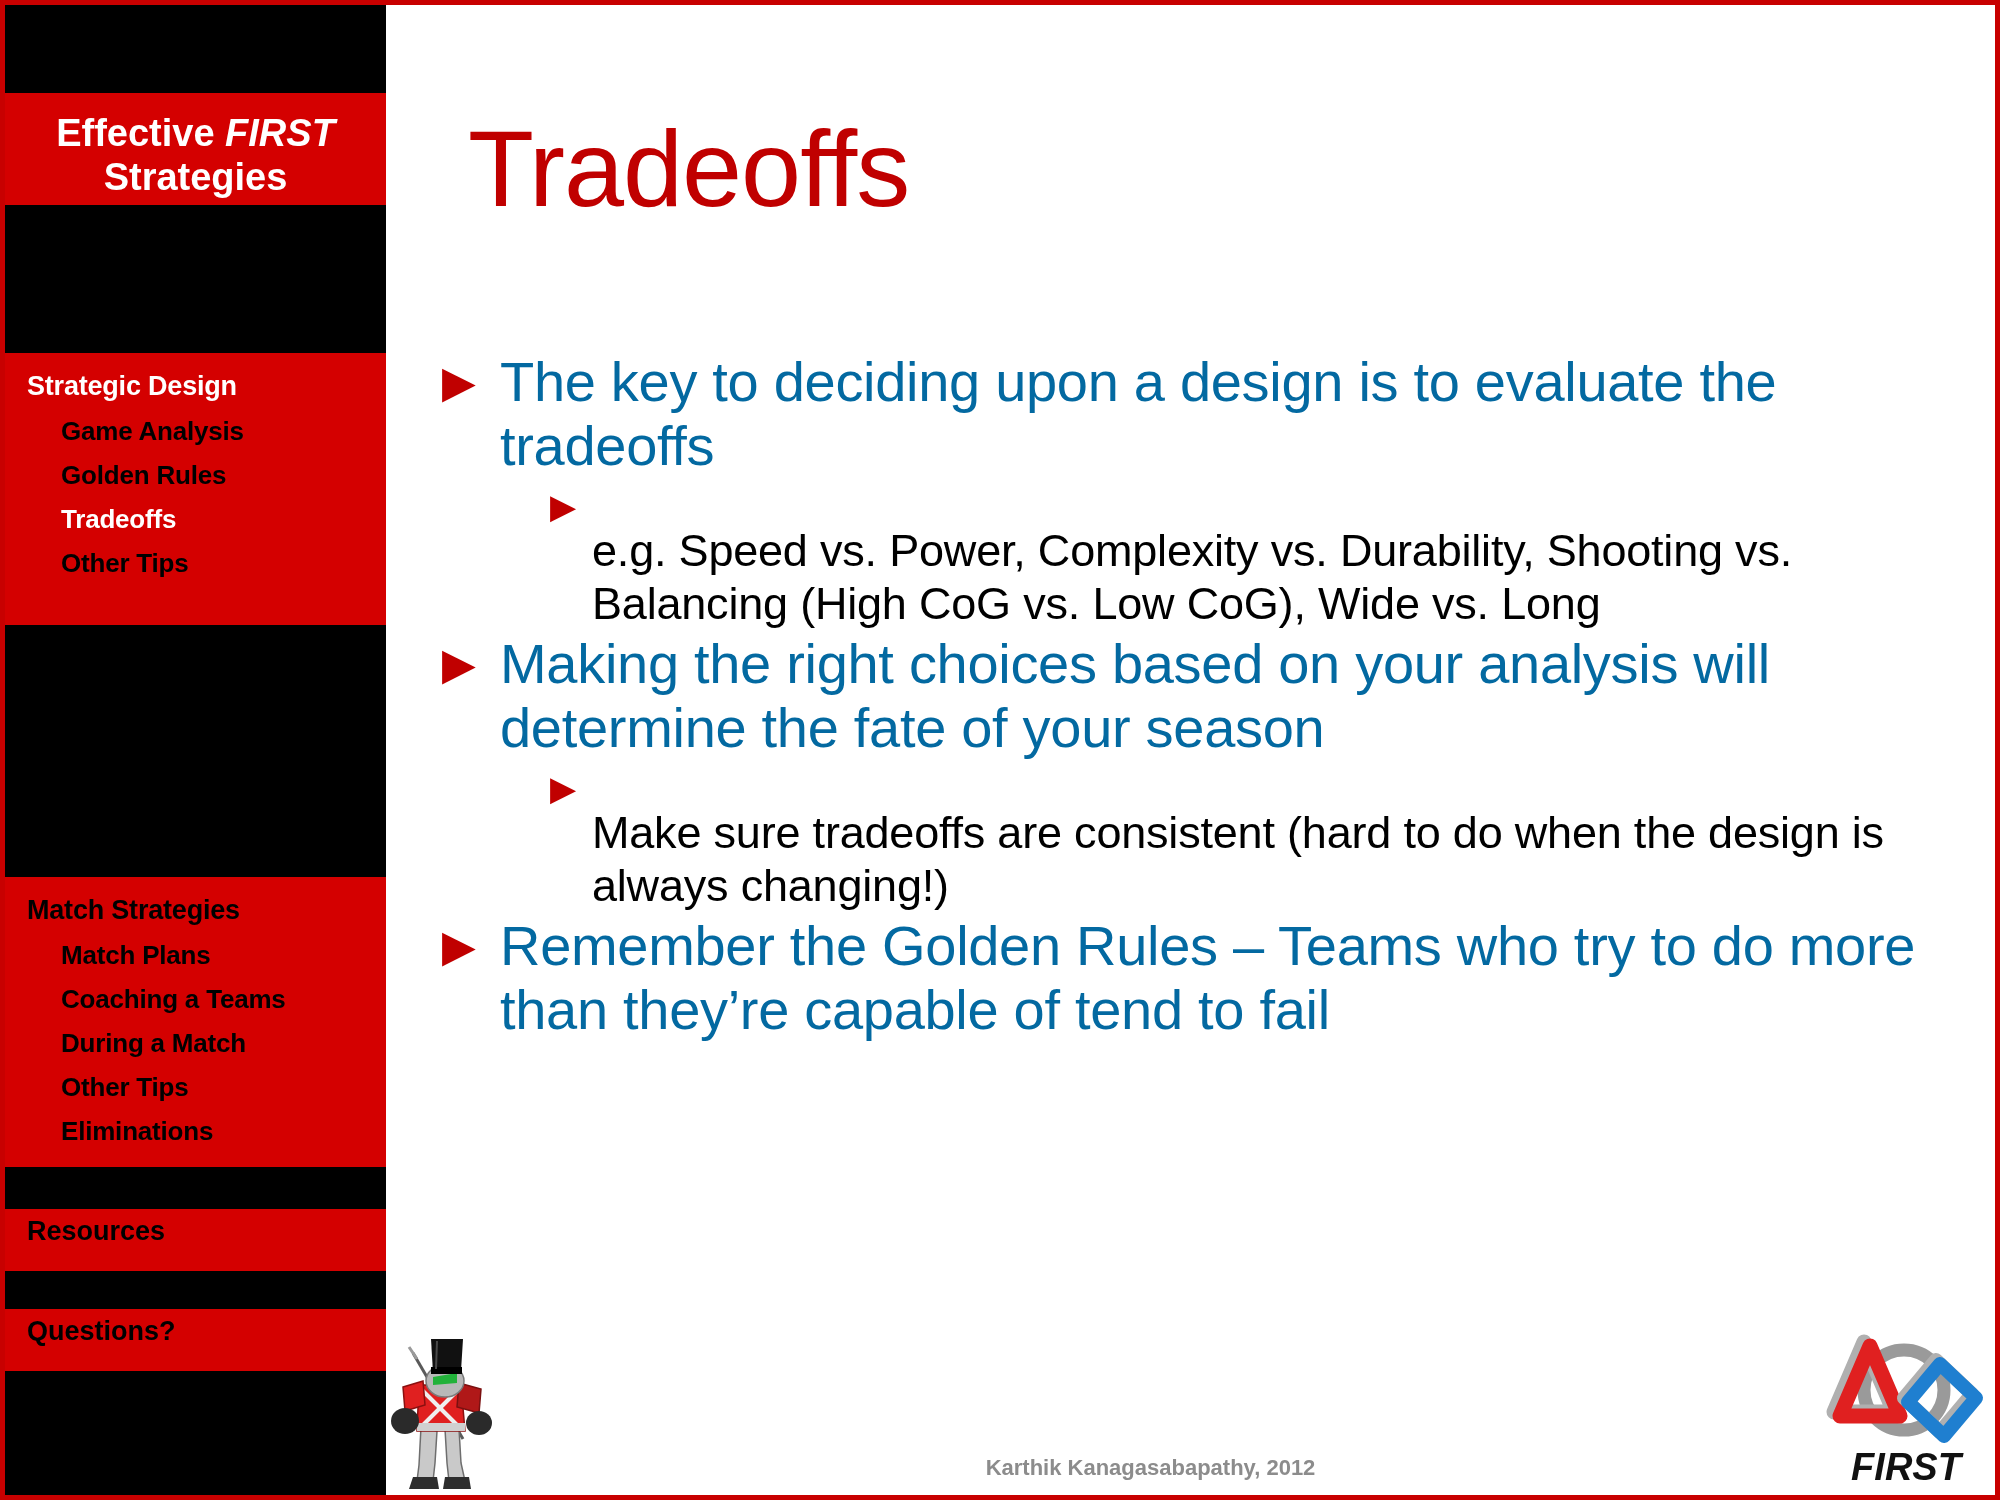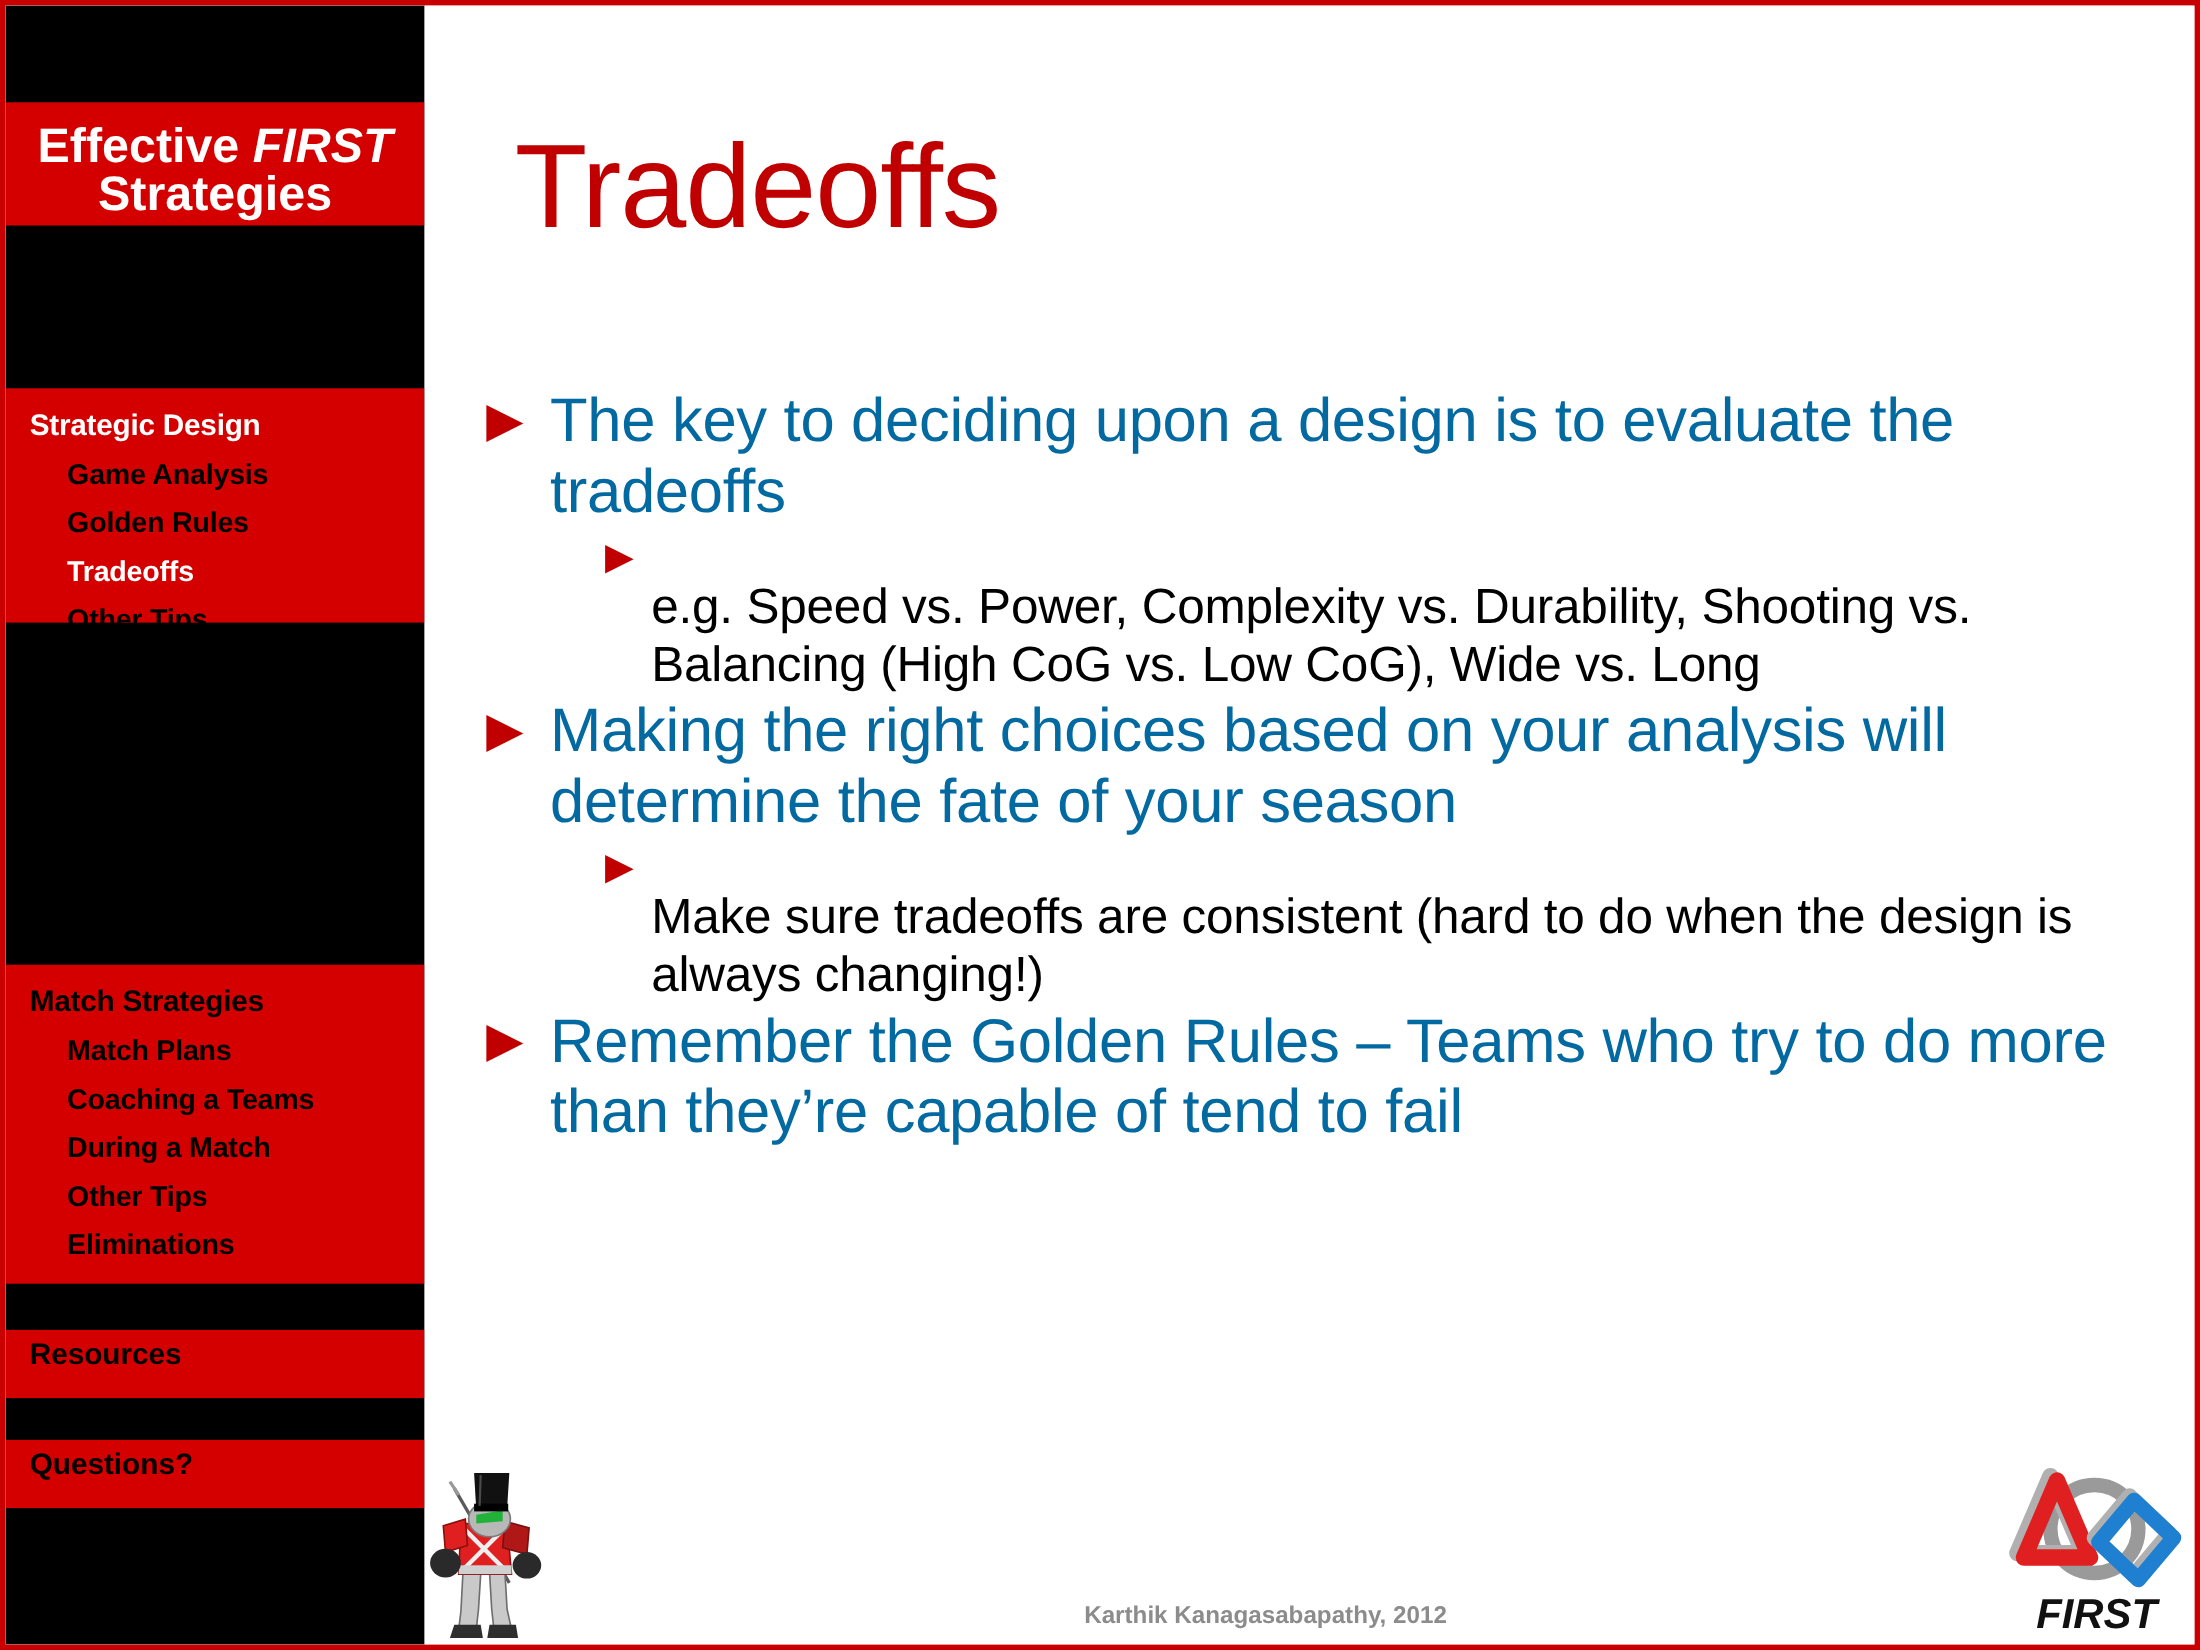--- a/index.html
+++ b/index.html
@@ -40,21 +40,21 @@
     position: absolute;
     left: 0;
     width: 381px;
     background: #d40000;
     box-sizing: border-box;
   }
 
   .band-title {
     color: #ffffff;
     font-weight: bold;
-    font-size: 44px;
+    font-size: 38px;
     line-height: 44px;
     text-align: center;
     padding-top: 18px;
     font-style: normal;
   }
   .band-title .ital {
     font-style: italic;
   }
 
   .nav-section {
@@ -198,21 +198,21 @@
 
   <div id="sidebar">
 
     <div class="band" id="brand-band" style="top:88px; height:112px;">
       <div class="band-title">
         <span>Effective </span><span class="ital">FIRST</span><br>
         <span>Strategies</span>
       </div>
     </div>
 
-    <div class="band" id="band-sec-0" style="top:348px; height:213px;">
+    <div class="band" id="band-sec-0" style="top:348px; height:272px;">
       <div class="nav-section">
         <div class="nav-head active">Strategic Design</div>
         <div class="nav-sub">Game Analysis</div>
         <div class="nav-sub">Golden Rules</div>
         <div class="nav-sub active">Tradeoffs</div>
         <div class="nav-sub">Other Tips</div>
       </div>
     </div>
 
 

